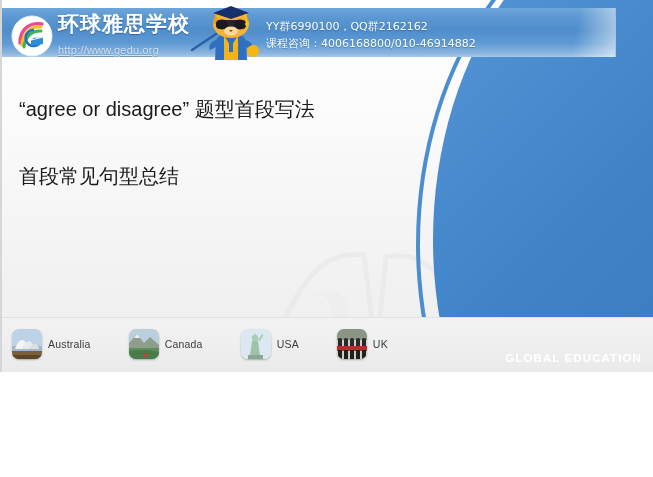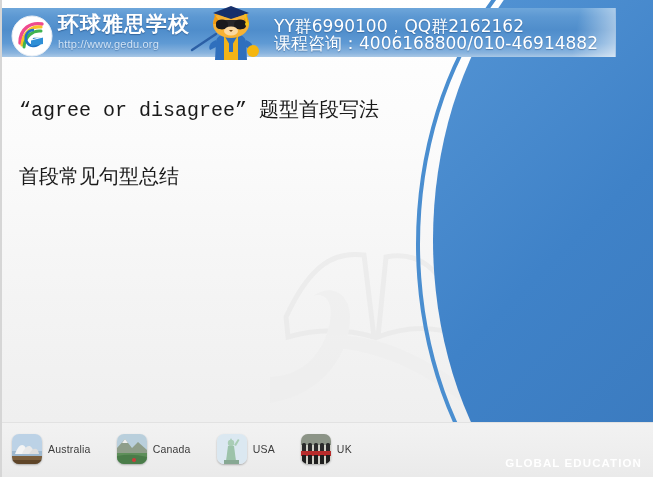--- a/index.html
+++ b/index.html
@@ -1,20 +1,20 @@
 <!DOCTYPE html>
 <html><head>
 <meta charset="utf-8">
 <title>Slide</title>
 <style>
   html,body{margin:0;padding:0;background:#ffffff;}
   body{width:653px;height:477px;overflow:hidden;font-family:"Liberation Sans","DejaVu Sans",sans-serif;}
 
   #slide{
-    position:relative;width:653px;height:477px;overflow:hidden;
+    position:relative;width:653px;height:372px;overflow:hidden;
     background:linear-gradient(180deg,#ffffff 0%,#fbfbfb 30%,#f4f4f4 62%,#efefef 88%,#ececec 100%);
     border-left:2px solid #d6d6d6;
     box-sizing:border-box;
   }
 
   
   .blue-disc{
     position:absolute;
     width:520px;height:700px;
     right:-300px;top:-110px;
@@ -58,51 +58,52 @@
     line-height:1;
   }
   .brand-cn{
     font-family:"DejaVu Sans","Liberation Sans",sans-serif;
     font-size:21px;font-weight:bold;color:#ffffff;
     letter-spacing:1px;
     text-shadow:0 1px 1px rgba(30,70,120,.55);
     white-space:nowrap;
   }
   .brand-url{
-    margin-top:4px;
+    margin-top:10px;
     font-size:11px;color:#cfe2f5;letter-spacing:.2px;white-space:nowrap;
     text-shadow:0 1px 1px rgba(30,70,120,.4);
+    text-decoration:underline;
   }
 
   .mascot{position:absolute;left:186px;top:2px;width:86px;height:62px;z-index:7;}
 
   .contact-block{
-    position:absolute;left:272px;top:18px;z-index:6;color:#ffffff;
+    position:absolute;left:264px;top:18px;z-index:6;color:#ffffff;
     font-family:"DejaVu Sans","Liberation Sans",sans-serif;
-    font-size:17px;line-height:17px;white-space:nowrap;
+    font-size:11px;line-height:17px;white-space:nowrap;
     text-shadow:0 1px 1px rgba(30,70,120,.45);
   }
 
   
   .body-lines{position:absolute;left:17px;top:96px;z-index:5;}
   .line{
-    font-family:Liberation Mono, monospace;
+    font-family:Liberation Sans, sans-serif;
     font-size:20px;color:#1a1a1a;white-space:nowrap;
     margin-bottom:40px;
   }
   .line:last-child{margin-bottom:12px;}
 
   
   .footer-strip{
     position:absolute;left:0;bottom:0;width:653px;height:54px;z-index:4;
     background:linear-gradient(180deg,#f2f2f2 0%,#eeeeee 55%,#eaeaea 100%);
     border-top:1px solid #e2e2e2;
   }
   .footer-items{
-    position:absolute;left:10px;bottom:6px;height:44px;display:flex;align-items:center;z-index:6;
+    position:absolute;left:10px;bottom:6px;height:44px;display:flex;align-items:center;z-index:6;gap:12px;
   }
   .dest{display:flex;align-items:center;margin-right:26px;}
   .dest-icon{
     width:30px;height:30px;border-radius:7px;margin-right:6px;
     box-shadow:0 1px 2px rgba(0,0,0,.28);overflow:hidden;position:relative;
   }
   .dest-label{
     font-size:10.5px;color:#3c3c3c;letter-spacing:.2px;
     font-family:"Liberation Sans",sans-serif;white-space:nowrap;
   }

